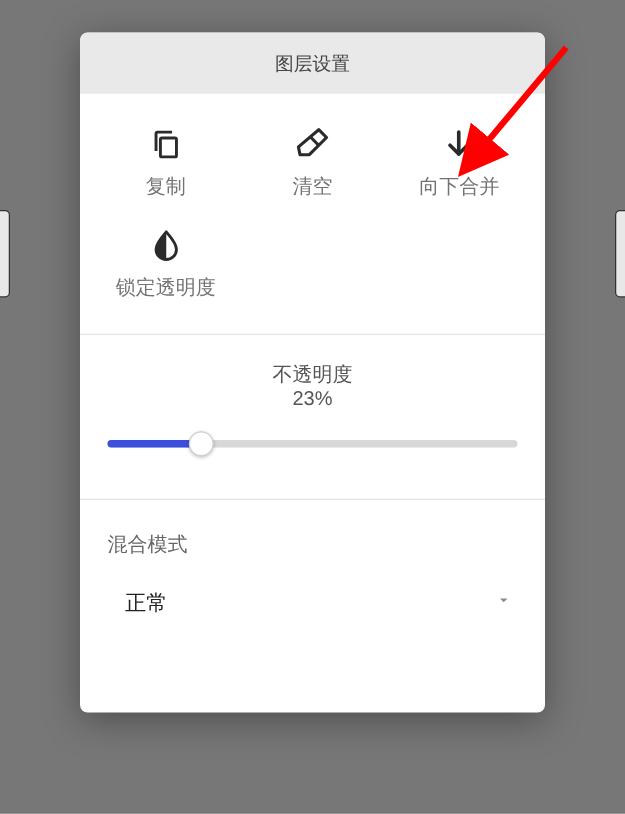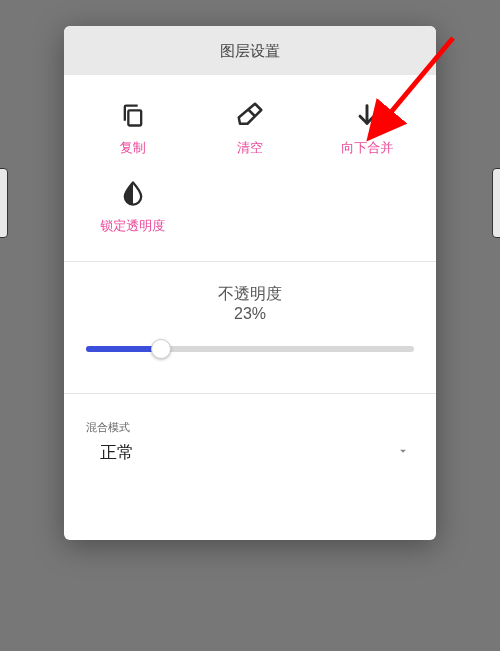--- a/index.html
+++ b/index.html
@@ -56,22 +56,22 @@
     }
     .action .icon {
       width: 32px;
       height: 32px;
       display: flex;
       align-items: center;
       justify-content: center;
       color: #2b2b2b;
     }
     .action .label {
-      font-size: 13px;
-      color: #ec4899;
+      font-size: 16px;
+      color: #737373;
       font-family: Liberation Mono, monospace;
     }
     .divider {
       height: 1px;
       background: #e4e4e4;
       margin: 16px 0 0;
     }
     .opacity-section {
       padding: 22px 22px 8px;
     }
@@ -111,22 +111,23 @@
       background: #fff;
       border: 1px solid #cfcfcf;
       border-radius: 50%;
       box-shadow: 0 1px 3px rgba(0,0,0,0.25);
       transform: translate(-50%, -50%);
     }
     .blend-section {
       padding: 26px 22px 70px;
     }
     .blend-title {
-      font-size: 11px;
+      font-size: 16px;
       color: #666;
+      margin-bottom: 18px;
     }
     .blend-select {
       display: flex;
       justify-content: space-between;
       align-items: center;
       padding: 6px 4px 6px 14px;
       cursor: pointer;
     }
     .blend-value {
       font-size: 17px;

